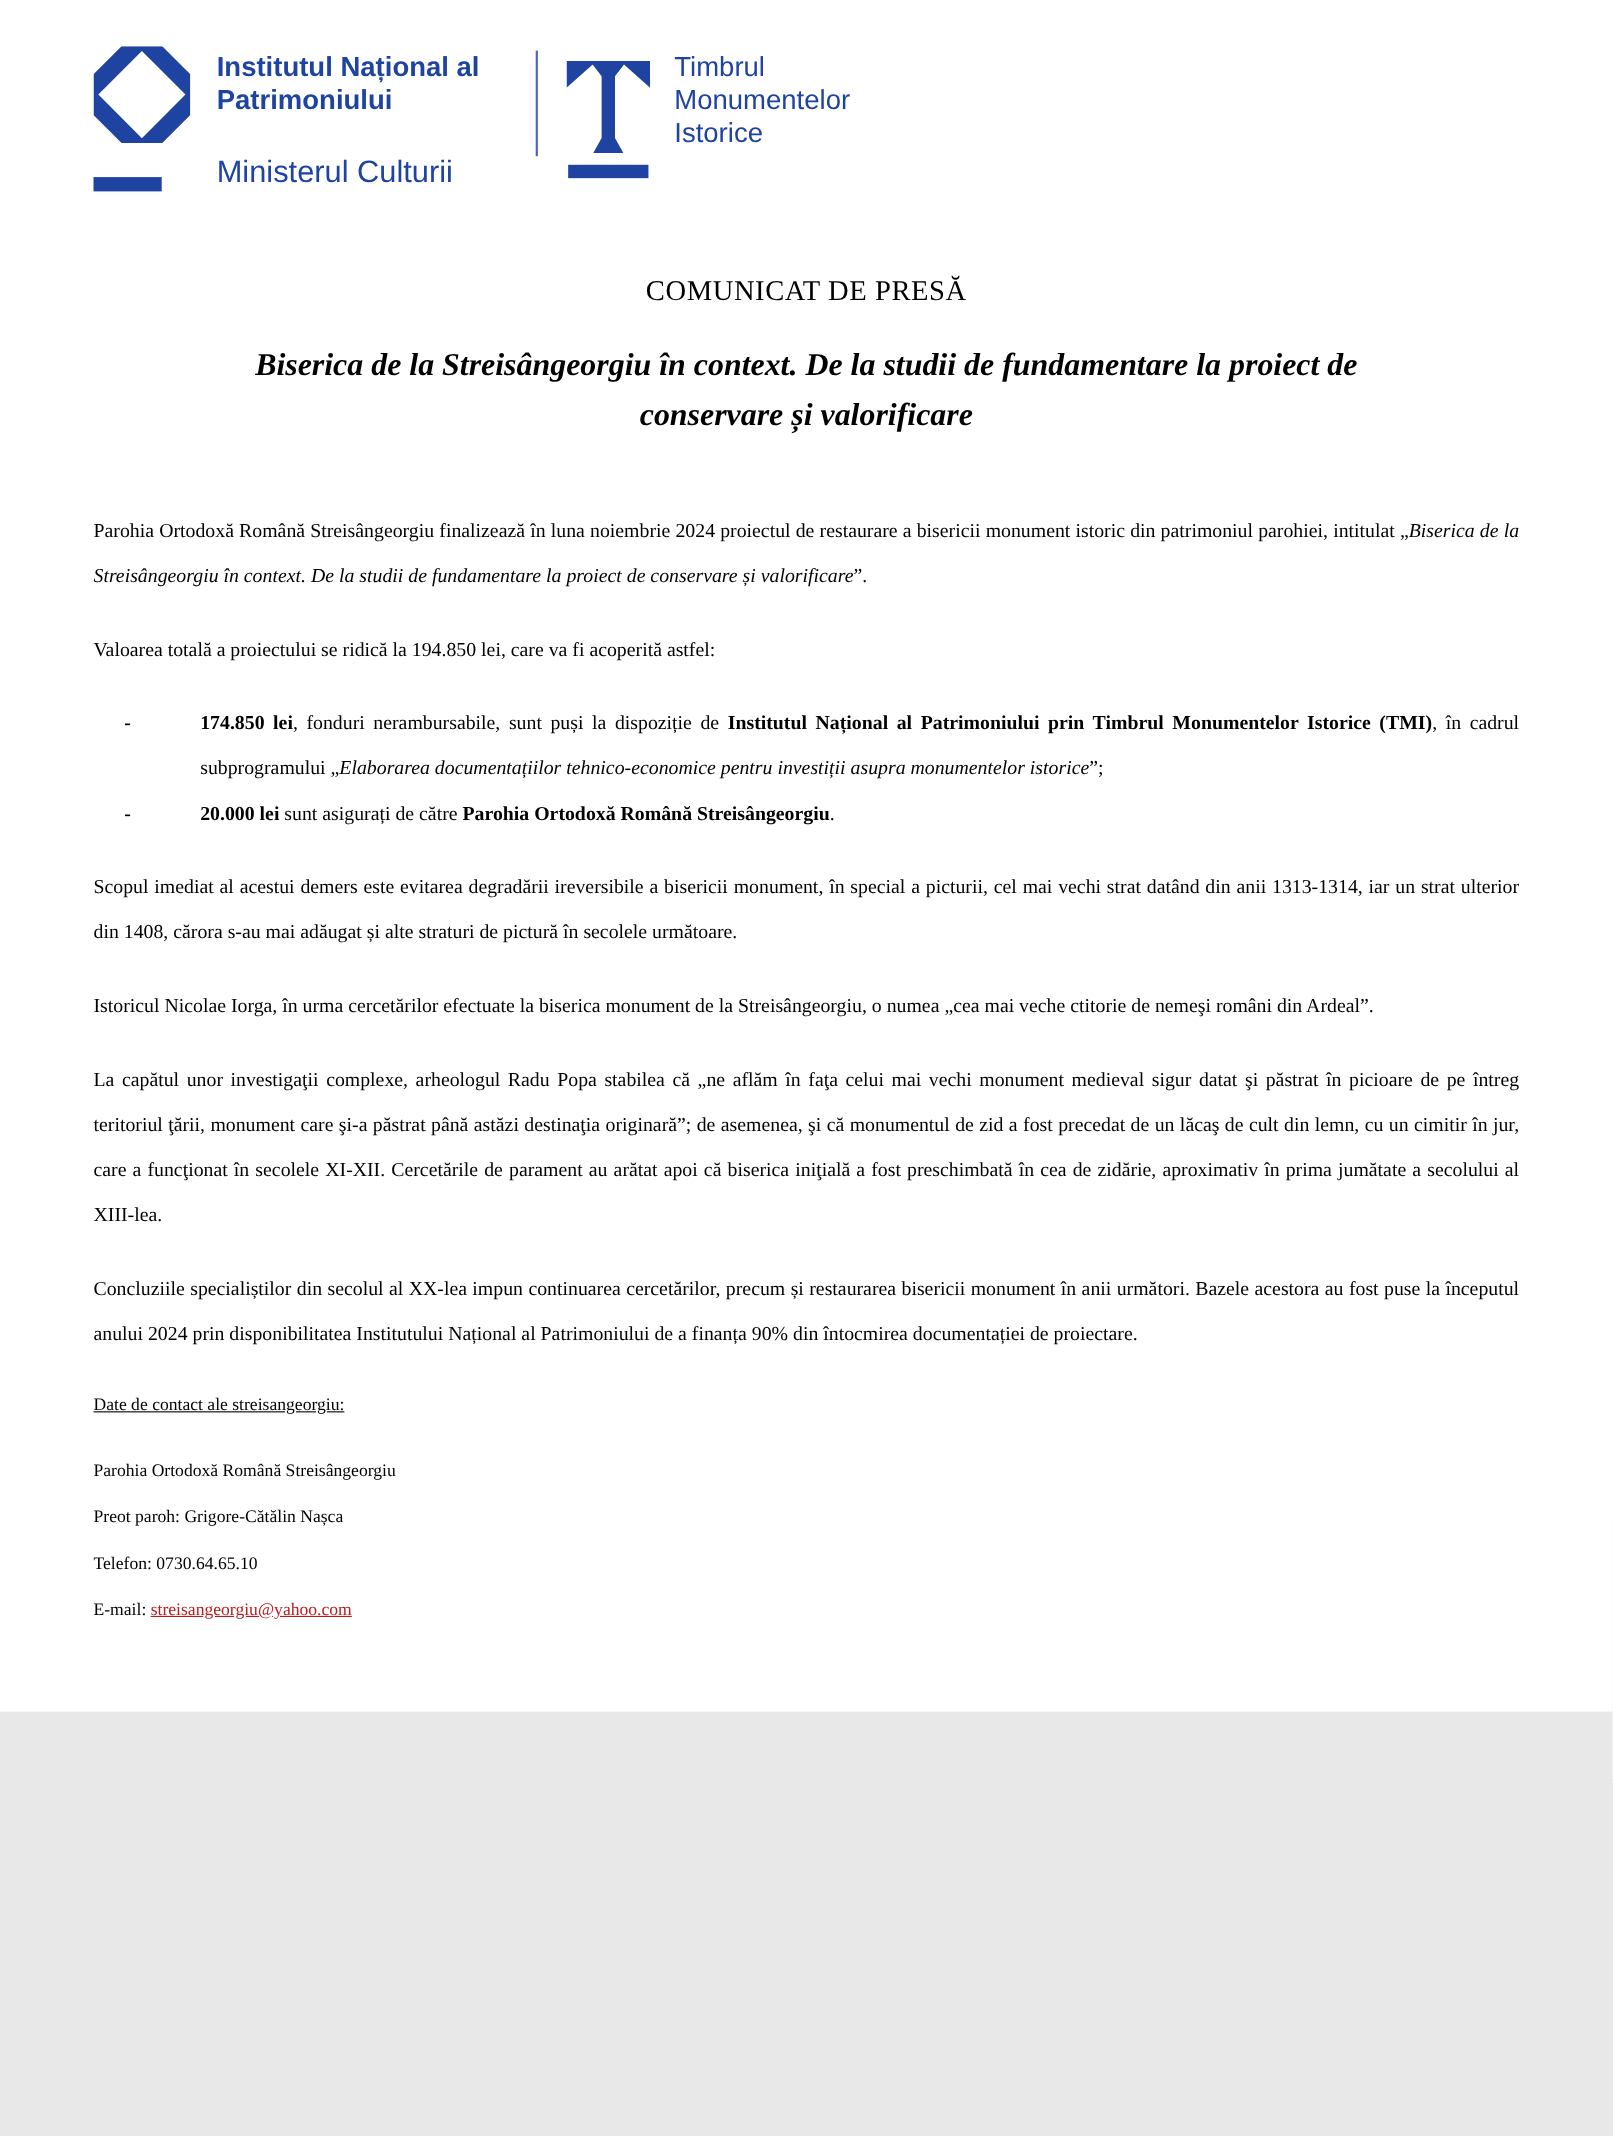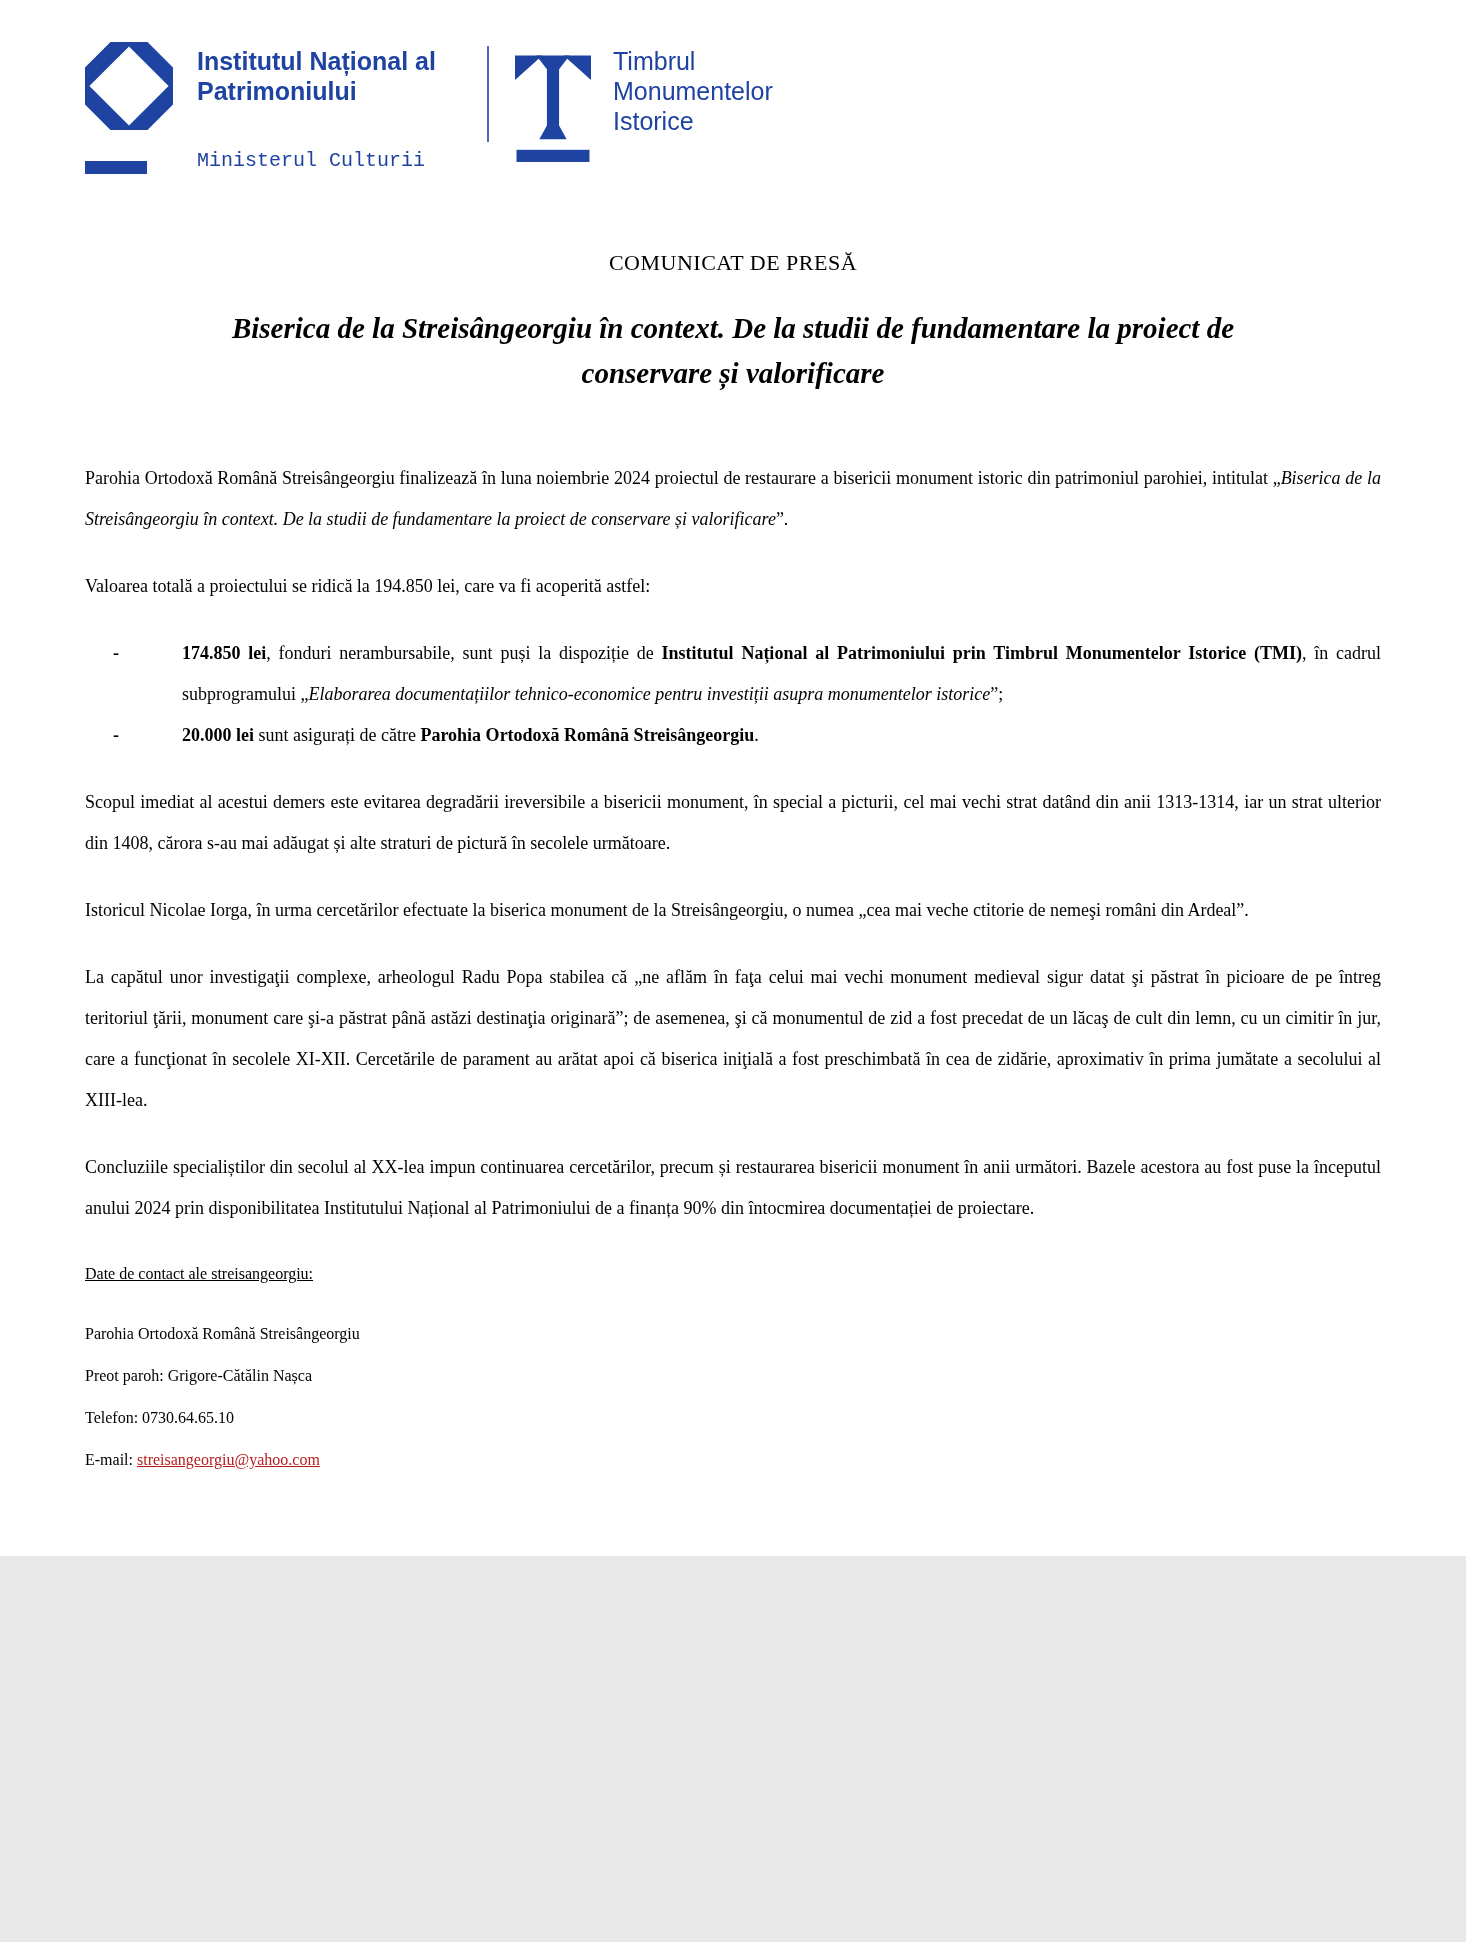--- a/index.html
+++ b/index.html
@@ -22,36 +22,36 @@
   .icon-col { display:flex; flex-direction:column; justify-content:space-between; height:132px; }
   .inp-octagon { width:88px; height:88px; }
   .blue-bar { width:62px; height:13px; background:#1e43a1; }
   .inp-text-col { margin-left:24px; display:flex; flex-direction:column; justify-content:space-between; height:132px; }
   .org-name {
     font-family:"Liberation Sans","DejaVu Sans",sans-serif;
     font-weight:700; font-size:25px; line-height:30px;
     color:#1e43a1; width:280px; margin-top:4px;
   }
   .ministry {
-    font-family:Liberation Mono, monospace;
-    font-size:20px; color:#1e43a1; margin-bottom:2px;
+    font-family:Liberation Sans, sans-serif;
+    font-size:28px; color:#1e43a1; margin-bottom:2px;
   }
   .logo-sep { width:2px; height:96px; background:#4a67b8; margin:4px 26px 0 10px; }
   .tmi-icon { width:76px; height:132px; }
   .tmi-text-col { margin-left:22px; }
   .tmi-org {
     font-family:"Liberation Sans","DejaVu Sans",sans-serif;
     font-weight:400; font-size:25px; line-height:30px;
     color:#1e43a1; width:190px; margin-top:4px;
   }
 
   
   .doc-title {
     text-align:center;
-    font-size:22px;
+    font-size:26px;
     letter-spacing:0.5px;
     margin-top:72px;
   }
   .doc-subtitle {
     text-align:center;
     font-weight:700; font-style:italic;
     font-size:29px; line-height:45px;
     margin-top:30px;
   }
   .doc-body { margin-top:62px; font-size:18px; line-height:41px; }

